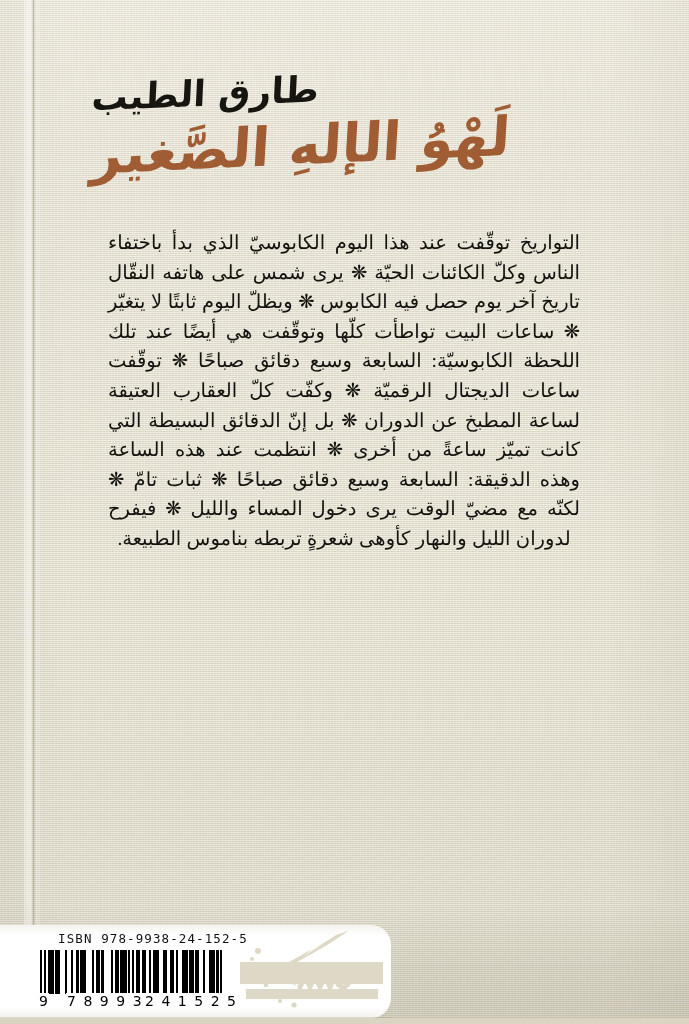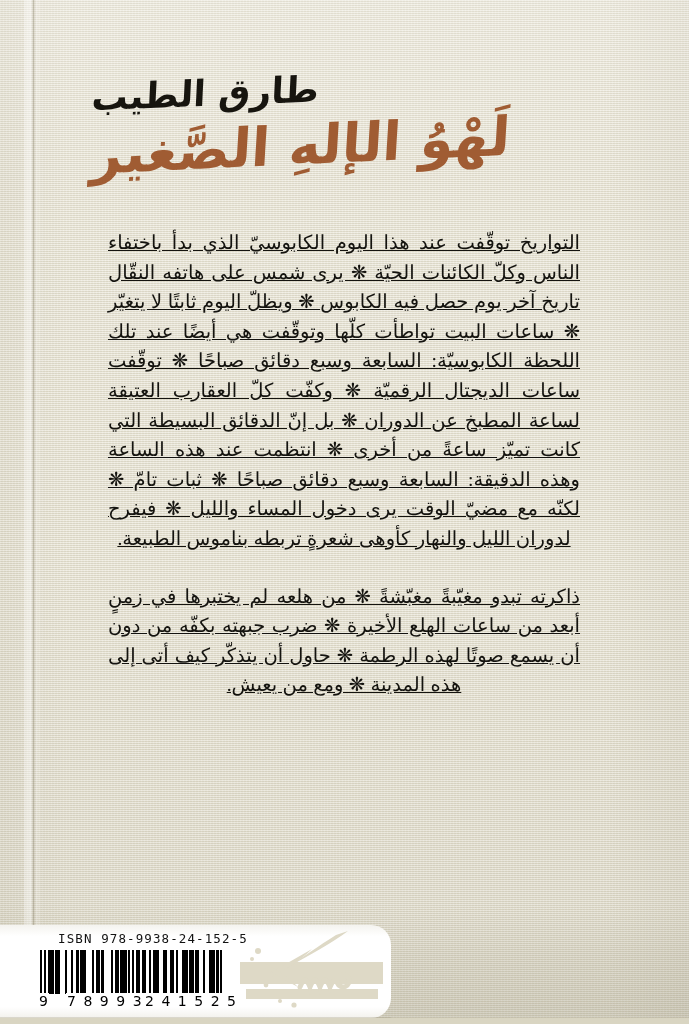--- a/index.html
+++ b/index.html
@@ -137,21 +137,20 @@
   }
   .blurb-para {
     margin: 0 0 28px 0;
     font-family: "Liberation Serif", "DejaVu Serif", serif;
     font-size: 19.5px;
     line-height: 29.6px;
     color: #14130f;
     text-align: justify;
     text-align-last: center;
     word-spacing: 0.5px;
-    text-decoration: underline;
   }
   .blurb-para:last-child { margin-bottom: 0; }
 
   
   .isbn-label {
     position: absolute;
     left: 0;
     top: 925px;
     width: 391px;
     height: 93px;
@@ -284,21 +283,20 @@
   <div class="spine-fold"></div>
   <div class="spine-fold-line"></div>
 
   <div class="masthead">
     <span class="author-name">طارق الطيب</span>
     <span class="book-title">لَهْوُ الإلهِ الصَّغير</span>
   </div>
 
   <div class="blurb">
     <p class="blurb-para">التواريخ توقّفت عند هذا اليوم الكابوسيّ الذي بدأ باختفاء الناس وكلّ الكائنات الحيّة ❋ يرى شمس على هاتفه النقّال تاريخ آخر يوم حصل فيه الكابوس ❋ ويظلّ اليوم ثابتًا لا يتغيّر ❋ ساعات البيت تواطأت كلّها وتوقّفت هي أيضًا عند تلك اللحظة الكابوسيّة: السابعة وسبع دقائق صباحًا ❋ توقّفت ساعات الديجتال الرقميّة ❋ وكفّت كلّ العقارب العتيقة لساعة المطبخ عن الدوران ❋ بل إنّ الدقائق البسيطة التي كانت تميّز ساعةً من أخرى ❋ انتظمت عند هذه الساعة وهذه الدقيقة: السابعة وسبع دقائق صباحًا ❋ ثبات تامّ ❋ لكنّه مع مضيّ الوقت يرى دخول المساء والليل ❋ فيفرح لدوران الليل والنهار كأوهى شعرةٍ تربطه بناموس الطبيعة.</p>
-    <p class="blurb-para">ذاكرته تبدو مغيّبةً مغبّشةً ❋ من هلعه لم يختبرها في زمنٍ أبعد من ساعات الهلع الأخيرة ❋ ضرب جبهته بكفّه من دون أن يسمع صوتًا لهذه الرطمة ❋ حاول أن يتذكّر كيف أتى إلى هذه المدينة ❋ ومع من يعيش.</p>
   </div>
 
   <div class="bottom-band-soft"></div>
 
   <div class="isbn-label">
 
     <div class="isbn-text">ISBN 978-9938-24-152-5</div>
 
     <div class="barcode-wrap">
       <div class="barcode-bars" id="barcode-bars" style="overflow: visible;">

